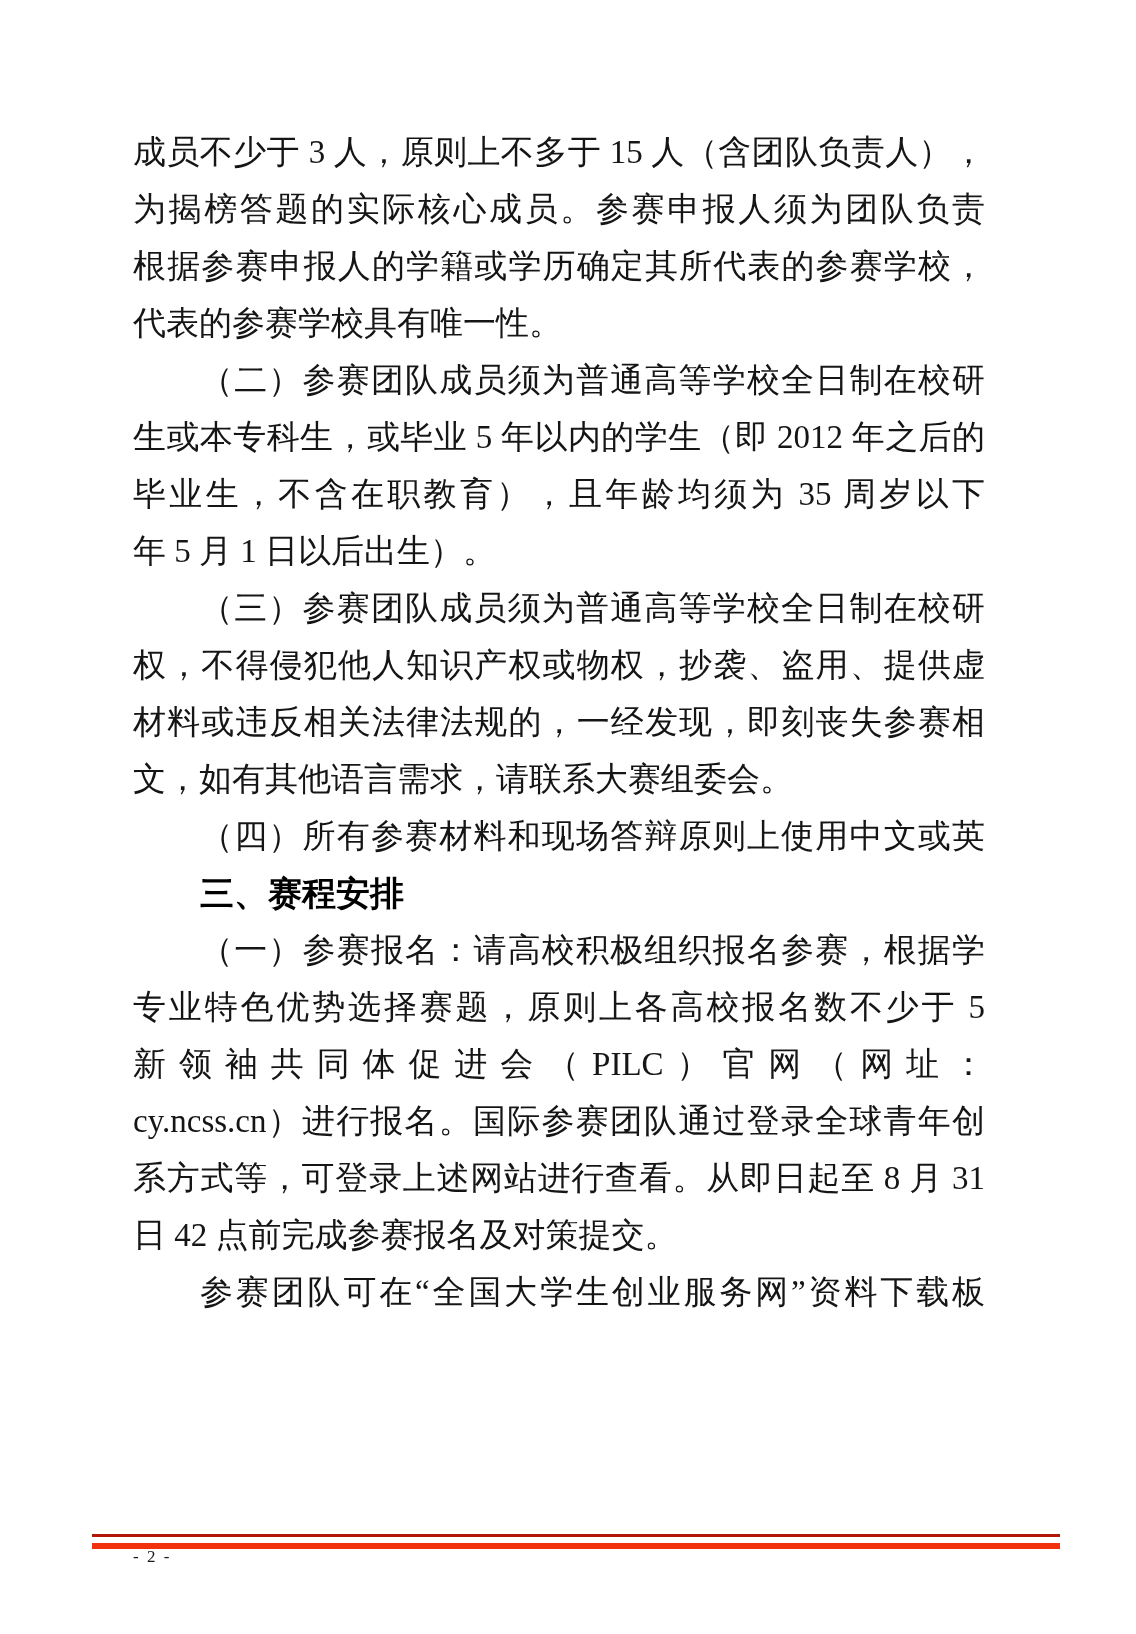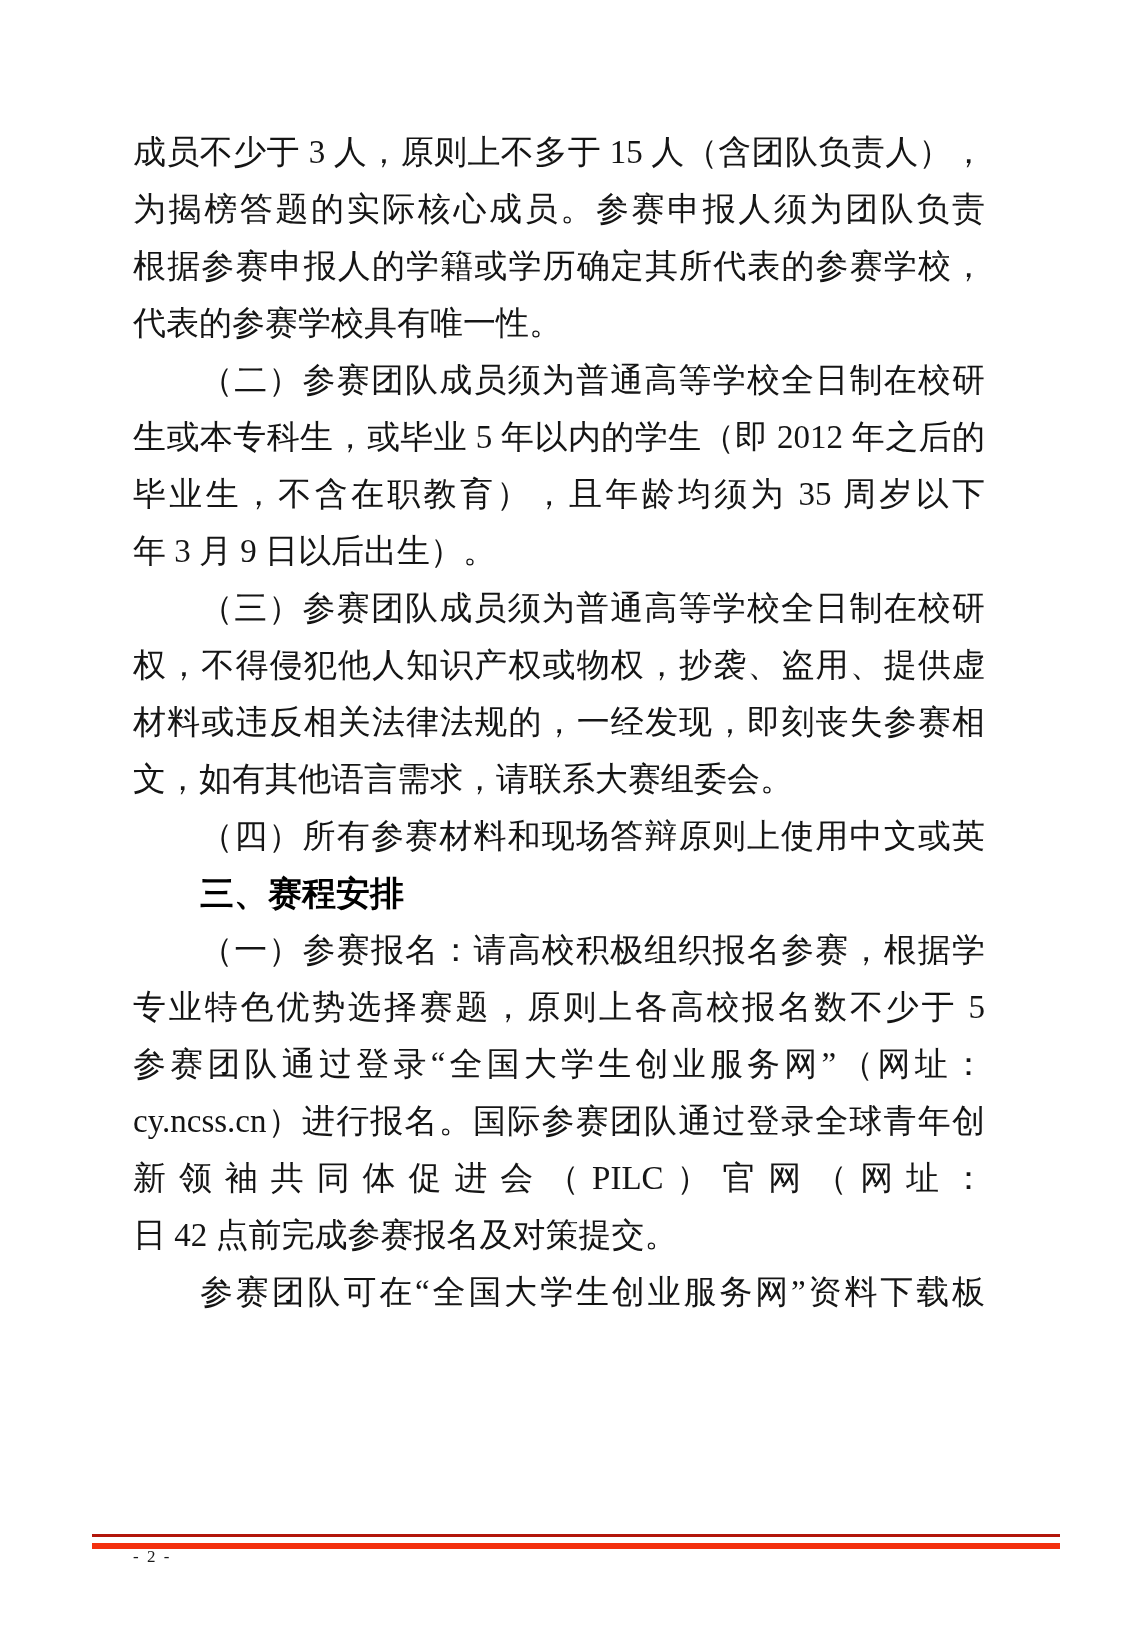--- a/index.html
+++ b/index.html
@@ -76,32 +76,32 @@
 
   <main class="text-block">
     <div id="lines-container">
         <p class="line">成员不少于 3 人，原则上不多于 15 人（含团队负责人），须</p>
         <p class="line">为揭榜答题的实际核心成员。参赛申报人须为团队负责人，</p>
         <p class="line">根据参赛申报人的学籍或学历确定其所代表的参赛学校，且</p>
         <p class="line left">代表的参赛学校具有唯一性。</p>
         <p class="line indent">（二）参赛团队成员须为普通高等学校全日制在校研究</p>
         <p class="line">生或本专科生，或毕业 5 年以内的学生（即 2012 年之后的</p>
         <p class="line">毕业生，不含在职教育），且年龄均须为 35 周岁以下（1986</p>
-        <p class="line left">年 3 月 9 日以后出生）。</p>
+        <p class="line left">年 5 月 1 日以后出生）。</p>
         <p class="line indent">（三）参赛团队成员须为普通高等学校全日制在校研究</p>
         <p class="line">权，不得侵犯他人知识产权或物权，抄袭、盗用、提供虚假</p>
         <p class="line">材料或违反相关法律法规的，一经发现，即刻丧失参赛相关</p>
         <p class="line left">文，如有其他语言需求，请联系大赛组委会。</p>
         <p class="line indent">（四）所有参赛材料和现场答辩原则上使用中文或英</p>
         <p class="line indent left heading">三、赛程安排</p>
         <p class="line indent">（一）参赛报名：请高校积极组织报名参赛，根据学校</p>
         <p class="line">专业特色优势选择赛题，原则上各高校报名数不少于 5 项。</p>
-        <p class="line">参赛团队通过登录“全国大学生创业服务网”（网址：</p>
+        <p class="line">新领袖共同体促进会（PILC）官网（网址：</p>
         <p class="line">cy.ncss.cn）进行报名。国际参赛团队通过登录全球青年创</p>
-        <p class="line">新领袖共同体促进会（PILC）官网（网址：</p>
+        <p class="line">系方式等，可登录上述网站进行查看。从即日起至 8 月 31</p>
         <p class="line left">日 42 点前完成参赛报名及对策提交。</p>
         <p class="line indent">参赛团队可在“全国大学生创业服务网”资料下载板块，</p>
       </div>
   </main>
 
   <div class="footer-rule thin" style="background: rgb(178, 21, 10);"></div>
   <div class="footer-rule thick" style="background: rgb(243, 48, 14);"></div>
   <div class="page-number">- 2 -</div>
 
 </div>

